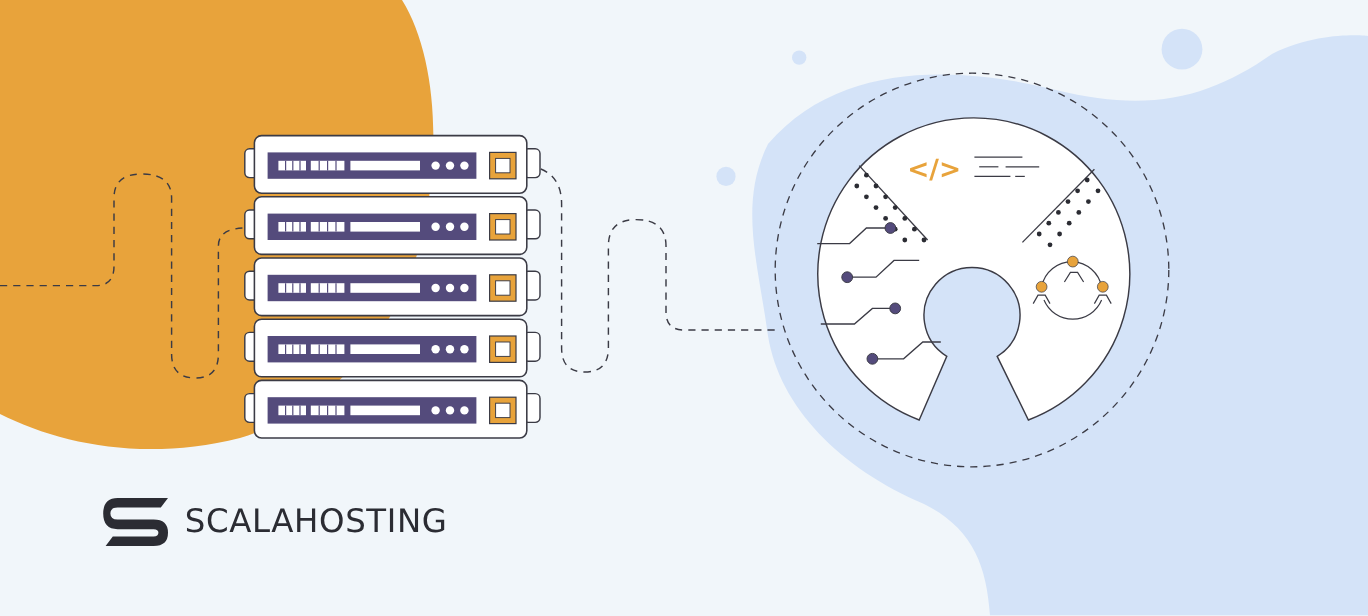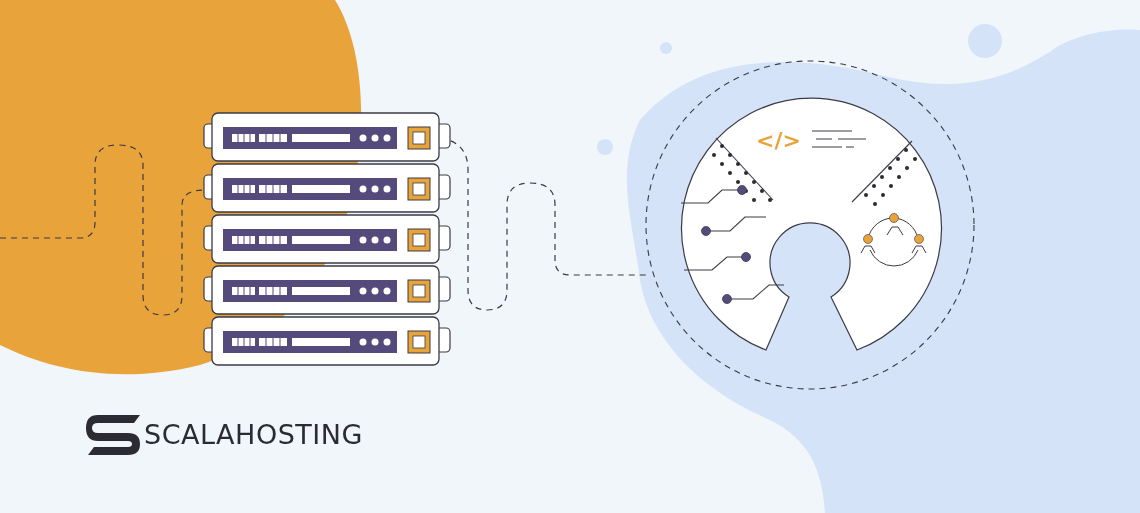--- a/index.html
+++ b/index.html
@@ -1,18 +1,18 @@
 <!DOCTYPE html>
 <html><head>
 <meta charset="utf-8">
 <style>
   html, body { margin:0; padding:0; }
   body { width:1140px; height:513px; overflow:hidden; background:#f1f6fa; position:relative; font-family:"DejaVu Sans", sans-serif; }
   .scene { position:absolute; left:0; top:0; width:1140px; height:513px; }
-  .logo { position:absolute; left:84px; top:411px; display:flex; align-items:center; }
+  .logo { position:absolute; left:84px; top:411px; display:flex; align-items:center; gap:10px; }
   .logo-text { font-family:"DejaVu Sans", sans-serif; font-size:27px; color:#2b2c33; letter-spacing:0.5px; }
 </style>
 </head>
 <body>
 
 <svg class="scene" width="1140" height="513" viewBox="0 0 1140 513" xmlns="http://www.w3.org/2000/svg">
 
   <path d="M0 0 L335 0 C360 40 368 110 355 180 C340 270 280 340 200 365 C120 385 50 370 0 345 Z" fill="#e8a33b"></path>
 
   <path d="M640 120 C700 50 800 55 880 75 C960 95 1010 80 1060 45 C1100 25 1140 30 1140 30 L1140 513 L825 513 C822 470 810 440 770 420 C700 390 650 340 640 280 C632 220 615 170 640 120 Z" fill="#d4e3f8"></path>

